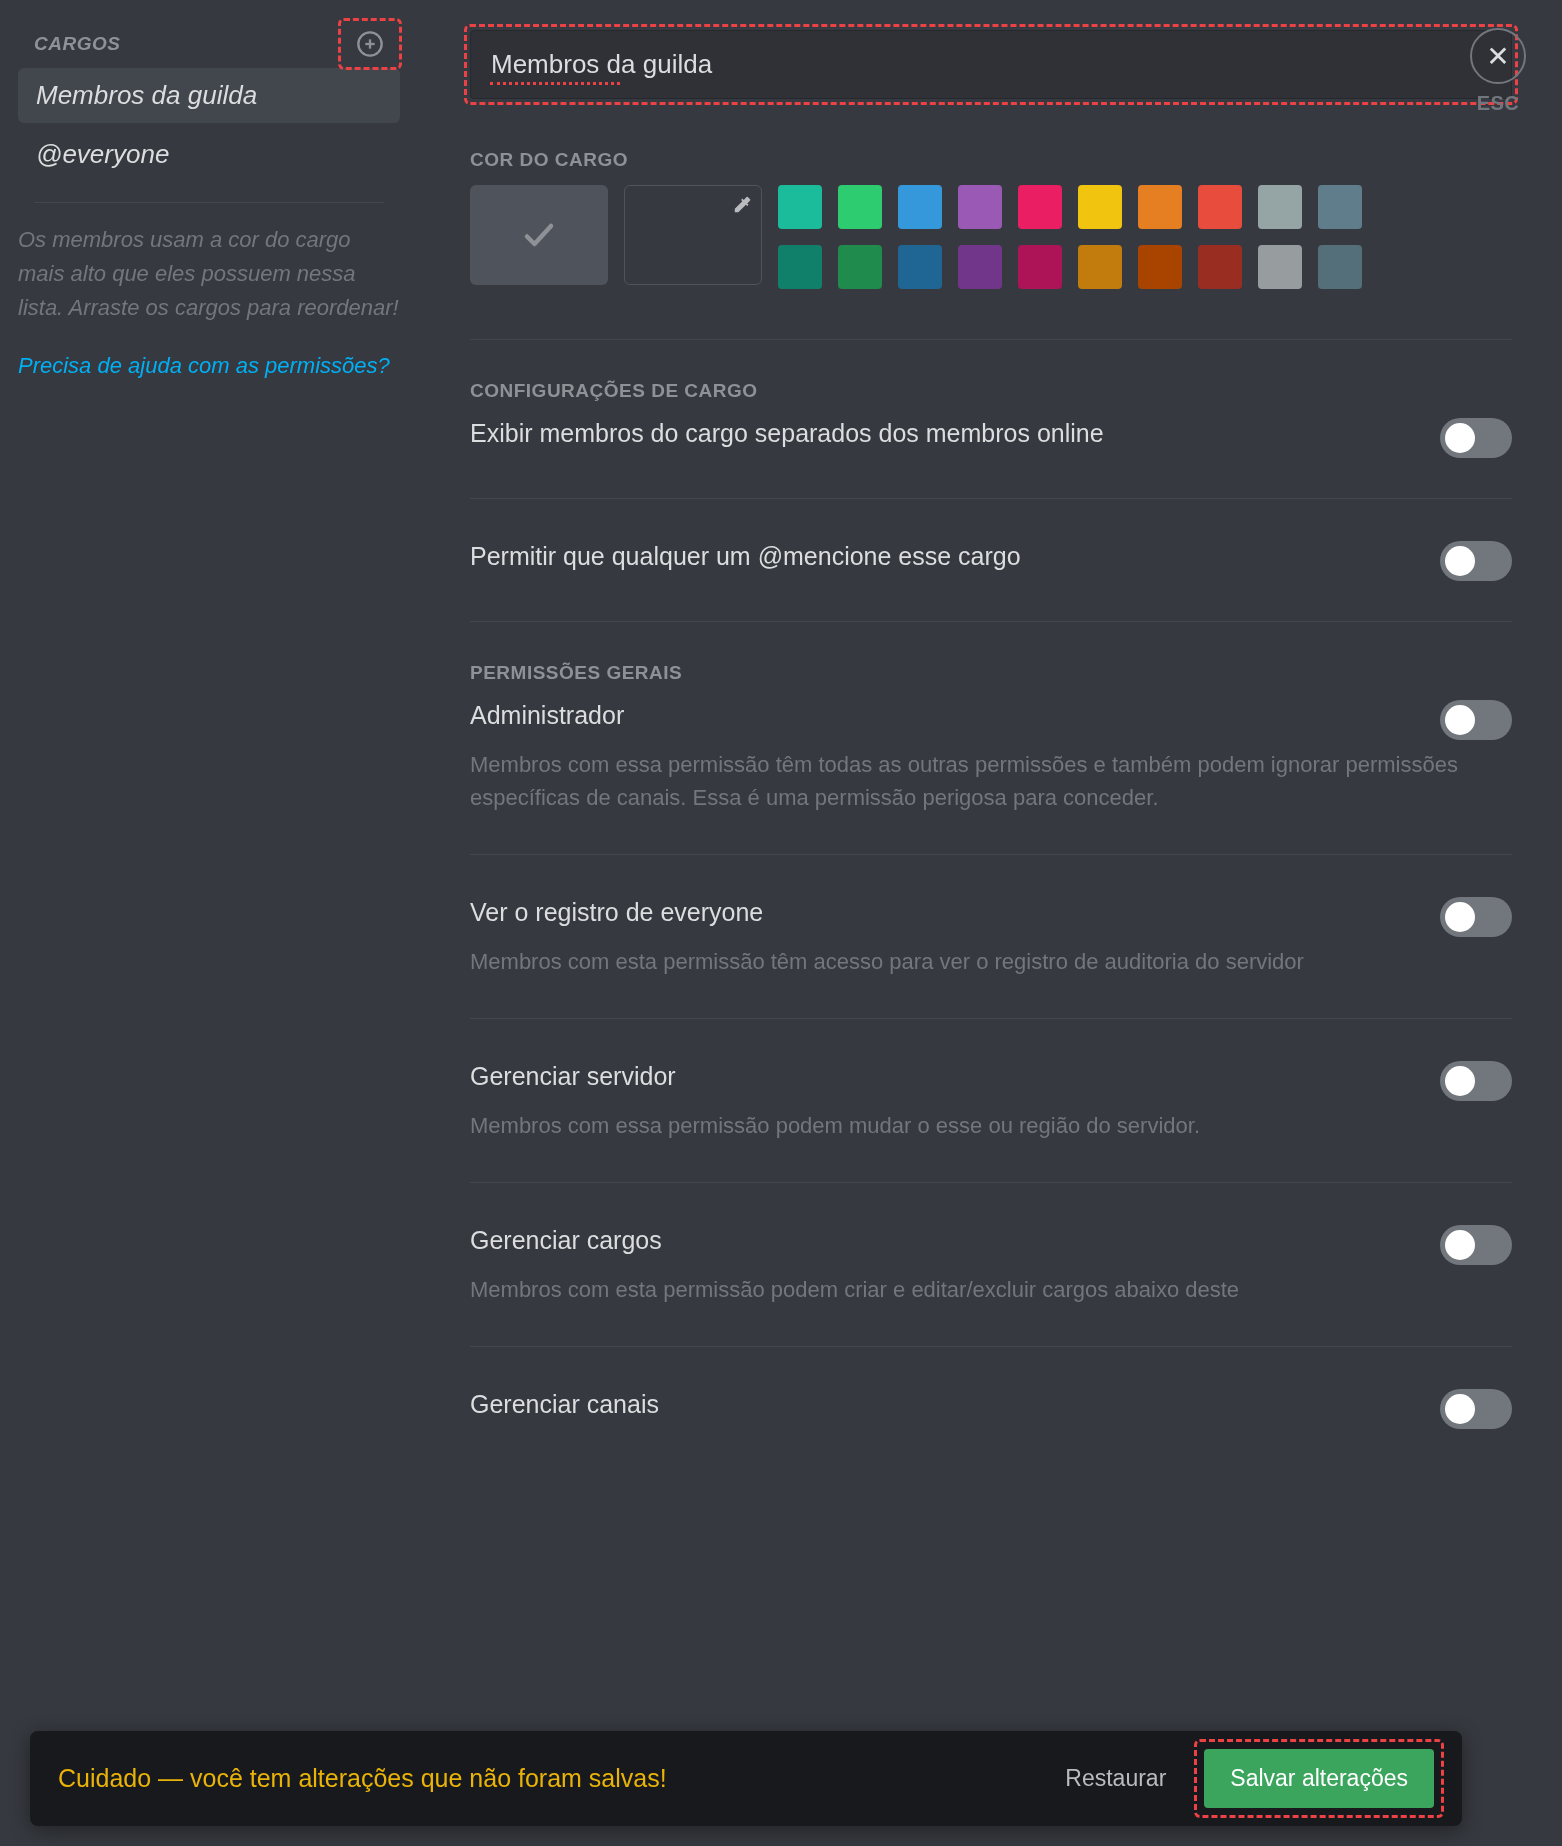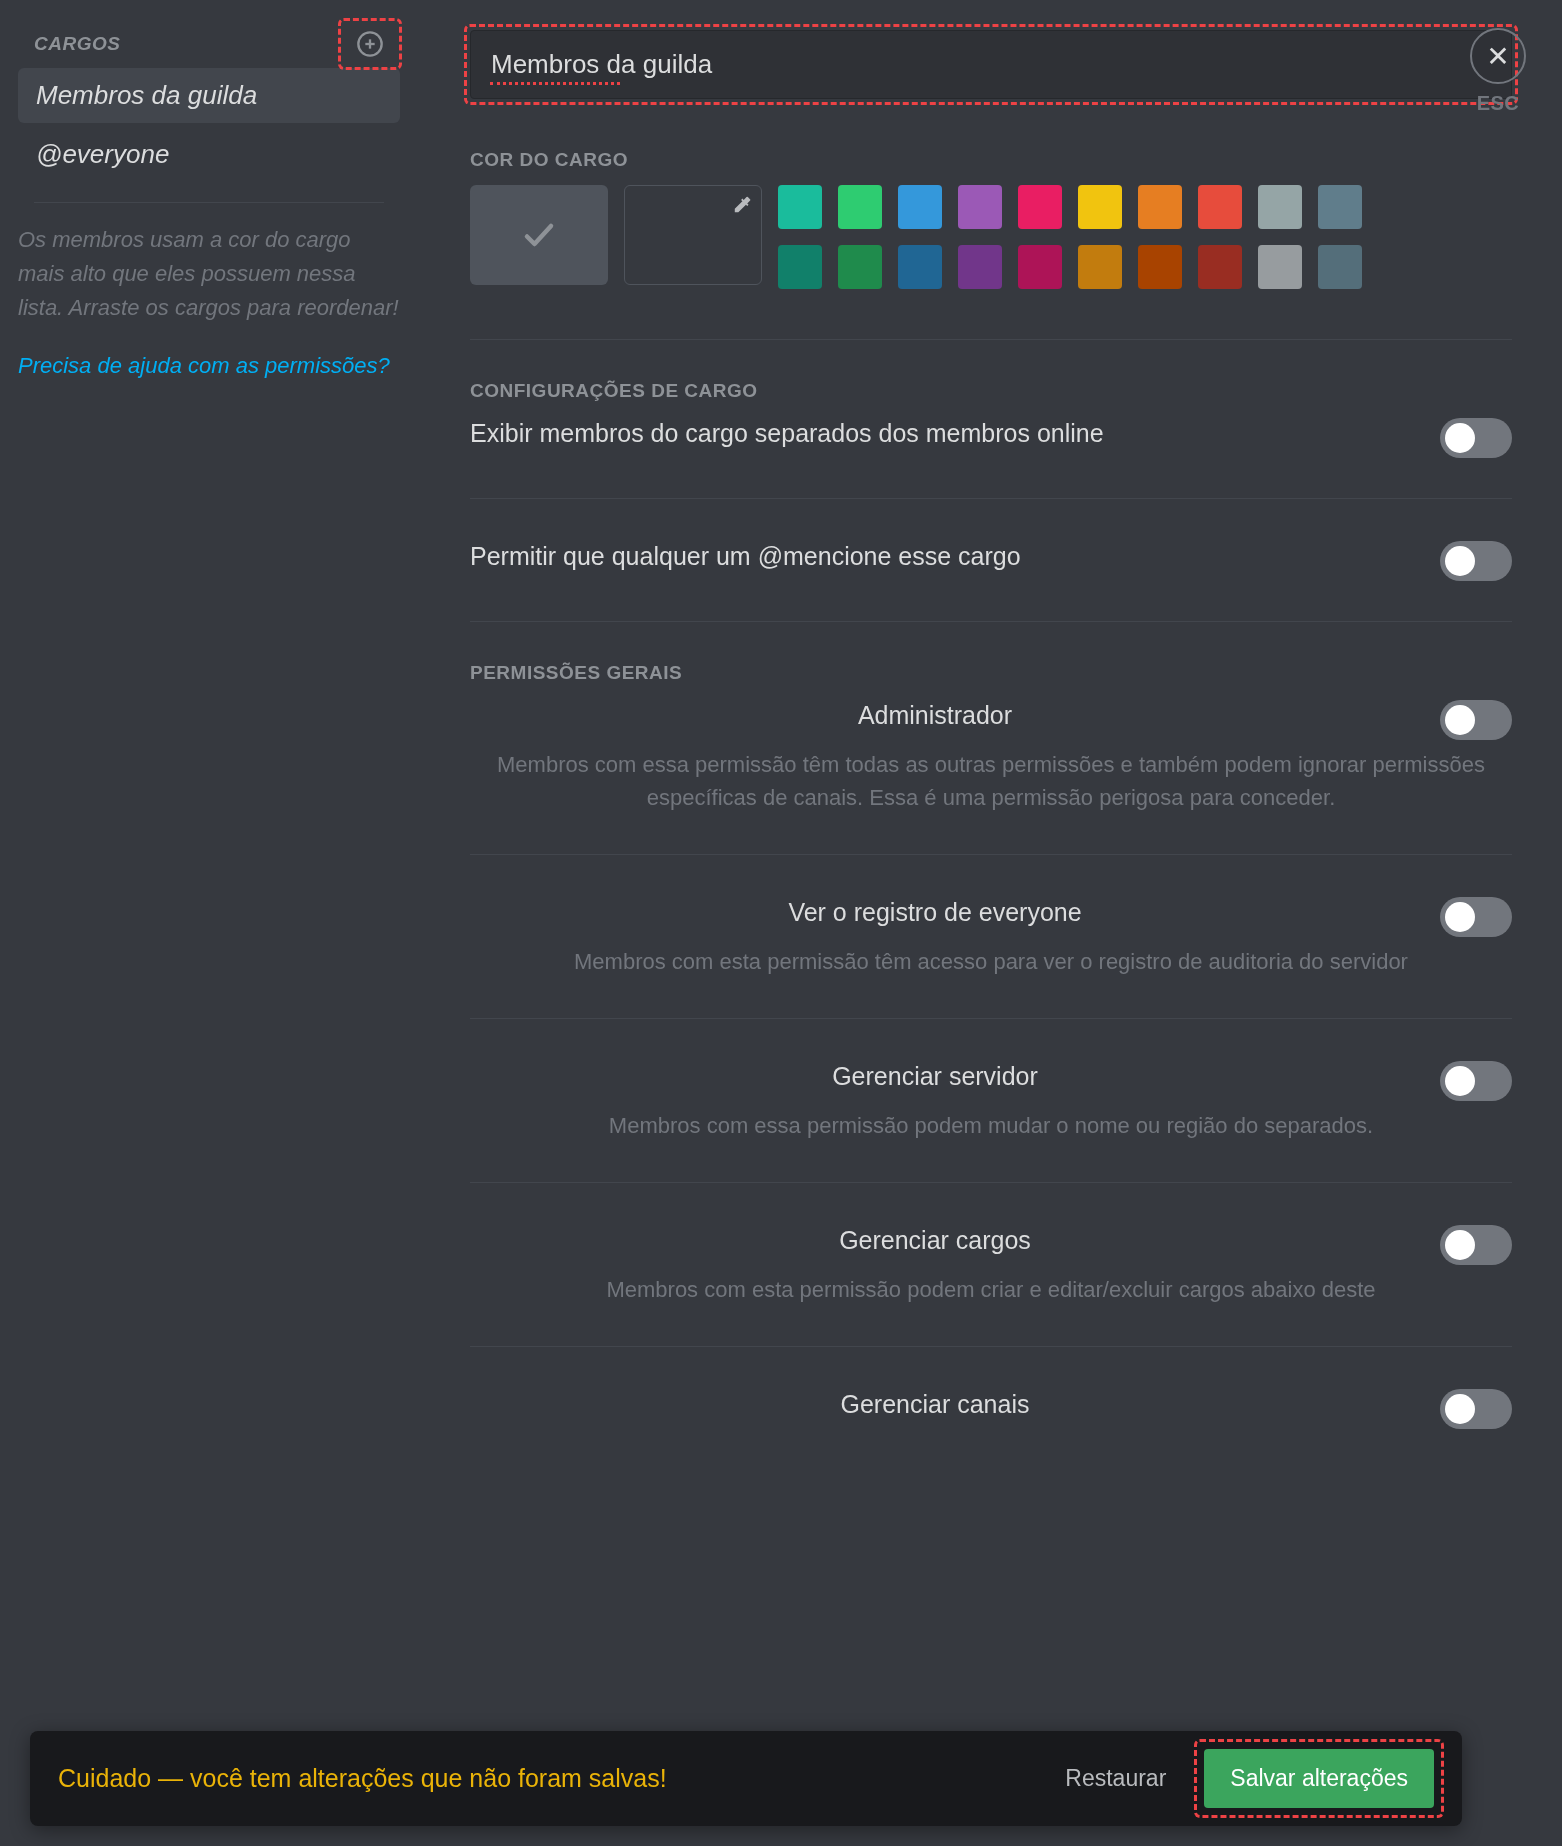--- a/index.html
+++ b/index.html
@@ -252,21 +252,21 @@
     border-radius: 4px;
     cursor: pointer;
   }
   .dashed-highlight-save {
     position: absolute;
     top: -10px; left: -10px; right: -10px; bottom: -10px;
     border: 3px dashed #ed4245;
     border-radius: 6px;
     pointer-events: none;
   }
-  .perm-block { margin-bottom: 0; text-align: center; }
+  .perm-block { margin-bottom: 0; }
 </style>
 </head>
 <body>
 
 <div class="container">
 
   <div class="sidebar">
     <div class="sidebar-header">
       <div class="sidebar-title">CARGOS</div>
       <div class="add-icon-wrap">
@@ -382,21 +382,21 @@
           <div class="setting-desc">Membros com esta permissão têm acesso para ver o registro de auditoria do servidor</div>
         </div>
         <hr class="main-divider">
         <div class="perm-block">
           <div class="setting-row">
             <div class="setting-title">Gerenciar servidor</div>
             <div class="toggle">
               <div class="toggle-knob"></div>
             </div>
           </div>
-          <div class="setting-desc">Membros com essa permissão podem mudar o nome ou região do separados.</div>
+          <div class="setting-desc">Membros com essa permissão podem mudar o esse ou região do servidor.</div>
         </div>
         <hr class="main-divider">
         <div class="perm-block">
           <div class="setting-row">
             <div class="setting-title">Gerenciar cargos</div>
             <div class="toggle">
               <div class="toggle-knob"></div>
             </div>
           </div>
           <div class="setting-desc">Membros com esta permissão podem criar e editar/excluir cargos abaixo deste</div>

